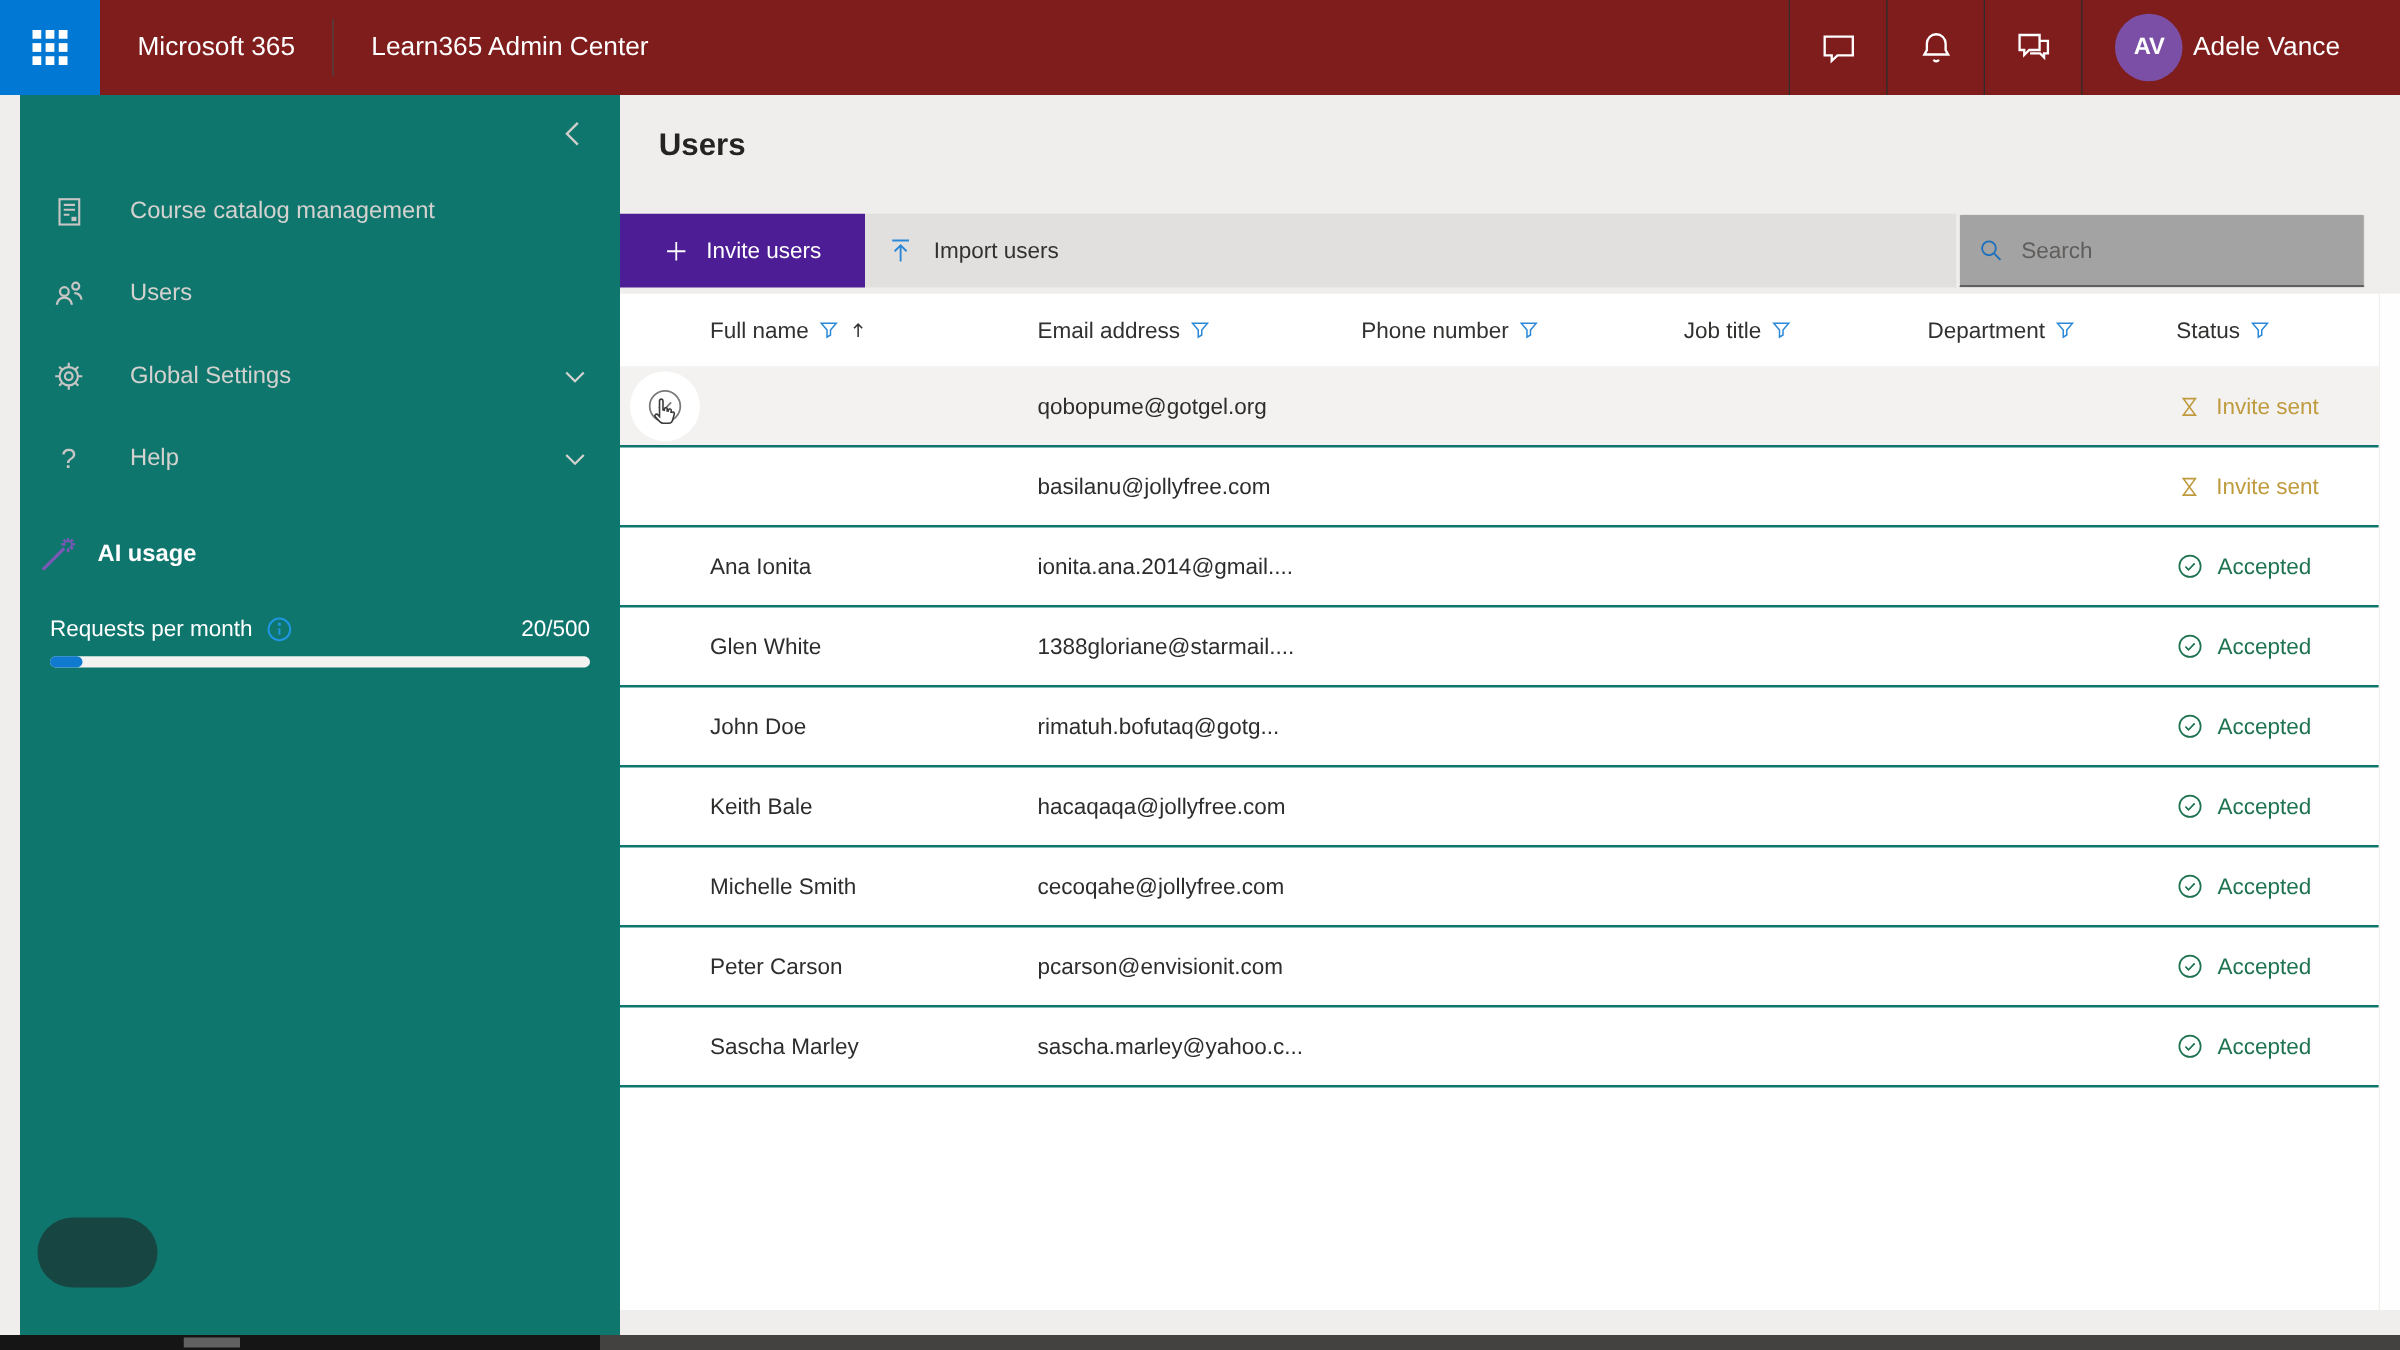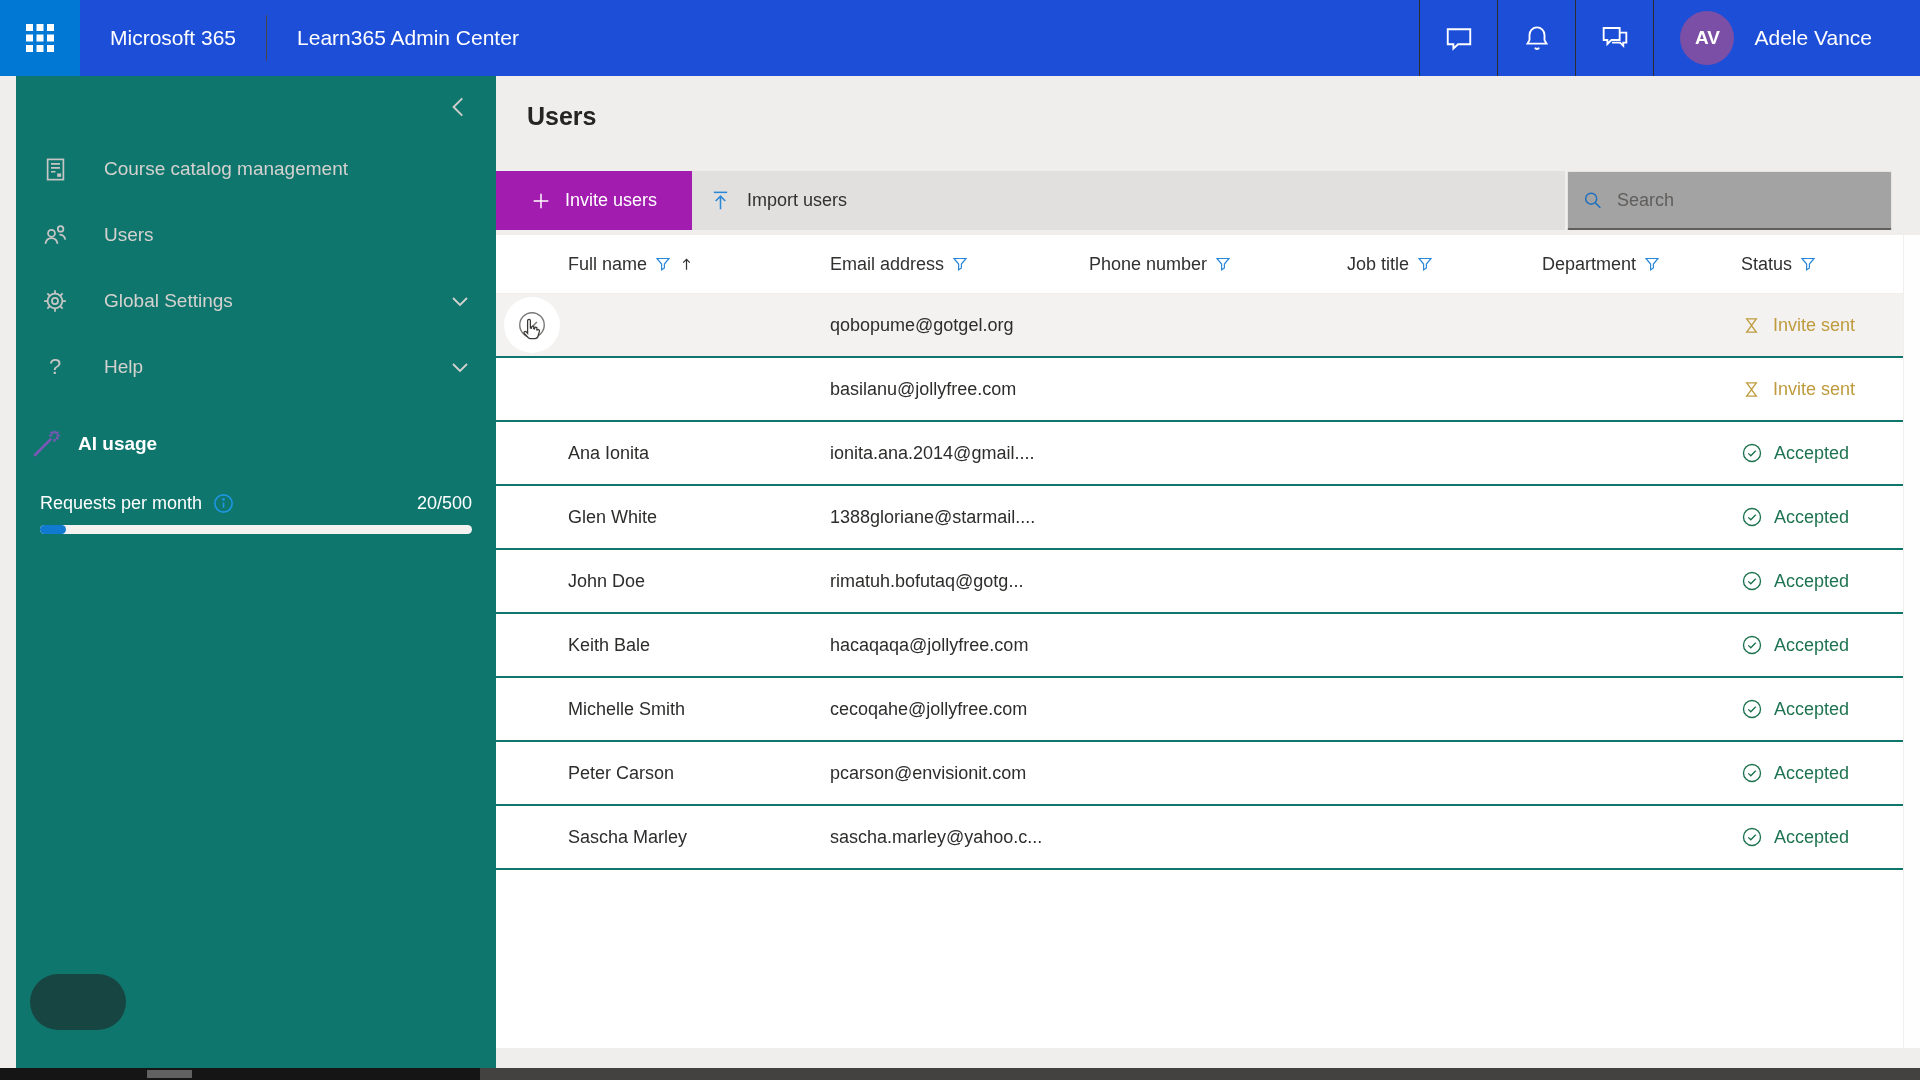--- a/index.html
+++ b/index.html
@@ -1,28 +1,28 @@
 <!DOCTYPE html>
 <html><head>
 <meta charset="utf-8">
 <style>
   * { margin:0; padding:0; box-sizing:border-box; }
   html,body { width:1920px; height:1080px; overflow:hidden; }
   body { font-family:"Liberation Sans", sans-serif; background:#efeeed; position:relative; }
   svg { display:block; }
 
   
-  .topbar { position:absolute; top:0; left:0; right:0; height:76px; background:#1d4ed8; display:flex; align-items:center; z-index:6; }
+  .topbar { position:absolute; top:0; left:0; right:0; height:76px; background:#7f1d1d; display:flex; align-items:center; z-index:6; }
   .waffle-btn { width:80px; height:76px; background:#0078d4; display:flex; align-items:center; justify-content:center; cursor:pointer; flex:0 0 auto; }
   .tb-product { color:#fff; font-size:21px; margin-left:30px; white-space:nowrap; }
   .tb-divider { width:1px; height:46px; background:#484644; margin:0 30px; }
   .tb-app { color:#fff; font-size:21px; white-space:nowrap; }
   .tb-right { margin-left:auto; display:flex; align-items:stretch; height:100%; }
   .tb-icon-btn { width:78px; display:flex; align-items:center; justify-content:center; border-left:1px solid #2e2d2c; cursor:pointer; }
-  .tb-user { display:flex; align-items:center; border-left:1px solid #2e2d2c; padding:0 48px 0 26px; gap:20px; cursor:pointer; }
+  .tb-user { display:flex; align-items:center; border-left:1px solid #2e2d2c; padding:0 48px 0 26px; gap:8px; cursor:pointer; }
   .avatar { width:54px; height:54px; border-radius:50%; background:#7b4fa5; color:#fff; font-size:19px; font-weight:700; display:flex; align-items:center; justify-content:center; }
   .tb-username { color:#fff; font-size:21px; white-space:nowrap; }
 
   
   .sidebar { position:absolute; top:76px; left:16px; width:480px; bottom:12px; background:#0f766e; z-index:4; }
   .collapse-btn { position:absolute; top:14px; right:20px; width:34px; height:34px; display:flex; align-items:center; justify-content:center; cursor:pointer; color:#d0cecb; background:none; border:none; }
   .nav { position:absolute; top:66px; left:0; right:0; }
   .nav-item { display:flex; align-items:center; height:54px; margin-bottom:12px; padding:0 24px; color:#d4d2cf; cursor:pointer; }
   .nav-icon { width:30px; display:flex; justify-content:center; color:#c8c6c4; flex:0 0 auto; }
   .nav-label { margin-left:34px; font-size:19px; }
@@ -35,21 +35,21 @@
   .requests-value { margin-left:auto; }
   .progress-track { position:absolute; top:449px; left:24px; right:24px; height:9px; background:#f3f2f1; border-radius:5px; }
   .progress-fill { height:100%; min-width:26px; background:#0f7ad0; border-radius:5px; }
   .ghost-shape { position:absolute; bottom:38px; left:14px; width:96px; height:56px; background:#1f1f1f; border-radius:28px; opacity:.55; }
 
   
   .main { position:absolute; top:76px; left:480px; right:0; bottom:0; background:#efeeed; }
   .page-title { position:absolute; top:26px; left:47px; font-size:25px; font-weight:700; color:#252423; }
 
   .commandbar { position:absolute; top:95px; left:15px; right:28px; height:59px; display:flex; }
-  .btn-invite { width:197px; background:#a21caf; border:none; color:#fff; font-size:18px; font-family:inherit; display:flex; align-items:center; justify-content:center; gap:13px; cursor:pointer; flex:0 0 auto; }
+  .btn-invite { width:197px; background:#4c1d95; border:none; color:#fff; font-size:18px; font-family:inherit; display:flex; align-items:center; justify-content:center; gap:13px; cursor:pointer; flex:0 0 auto; }
   .graybar { flex:1; background:#e2e0df; display:flex; align-items:center; }
   .btn-import { display:flex; align-items:center; gap:15px; margin-left:17px; background:none; border:none; font-size:18px; font-family:inherit; color:#323130; cursor:pointer; }
   .searchbox { width:325px; margin-left:2px; background:#a3a3a3; border:1px solid #e6e4e2; border-bottom:2px solid #605e5c; border-radius:2px; display:flex; align-items:center; padding:0 14px; gap:13px; flex:0 0 auto; }
   .searchbox input { border:none; outline:none; width:100%; font-size:18px; font-family:inherit; color:#323130; background:transparent; }
   .searchbox input::placeholder { color:#605e5c; }
 
   
   .table { position:absolute; top:159px; left:15px; right:0; bottom:32px; background:#fff; }
   .thead, .tr { display:grid; grid-template-columns:73px 262px 259px 258px 195px 199px 1fr; align-items:center; }
   .thead { height:59px; font-size:18px; color:#323130; border-bottom:1px solid #f1efec; }

